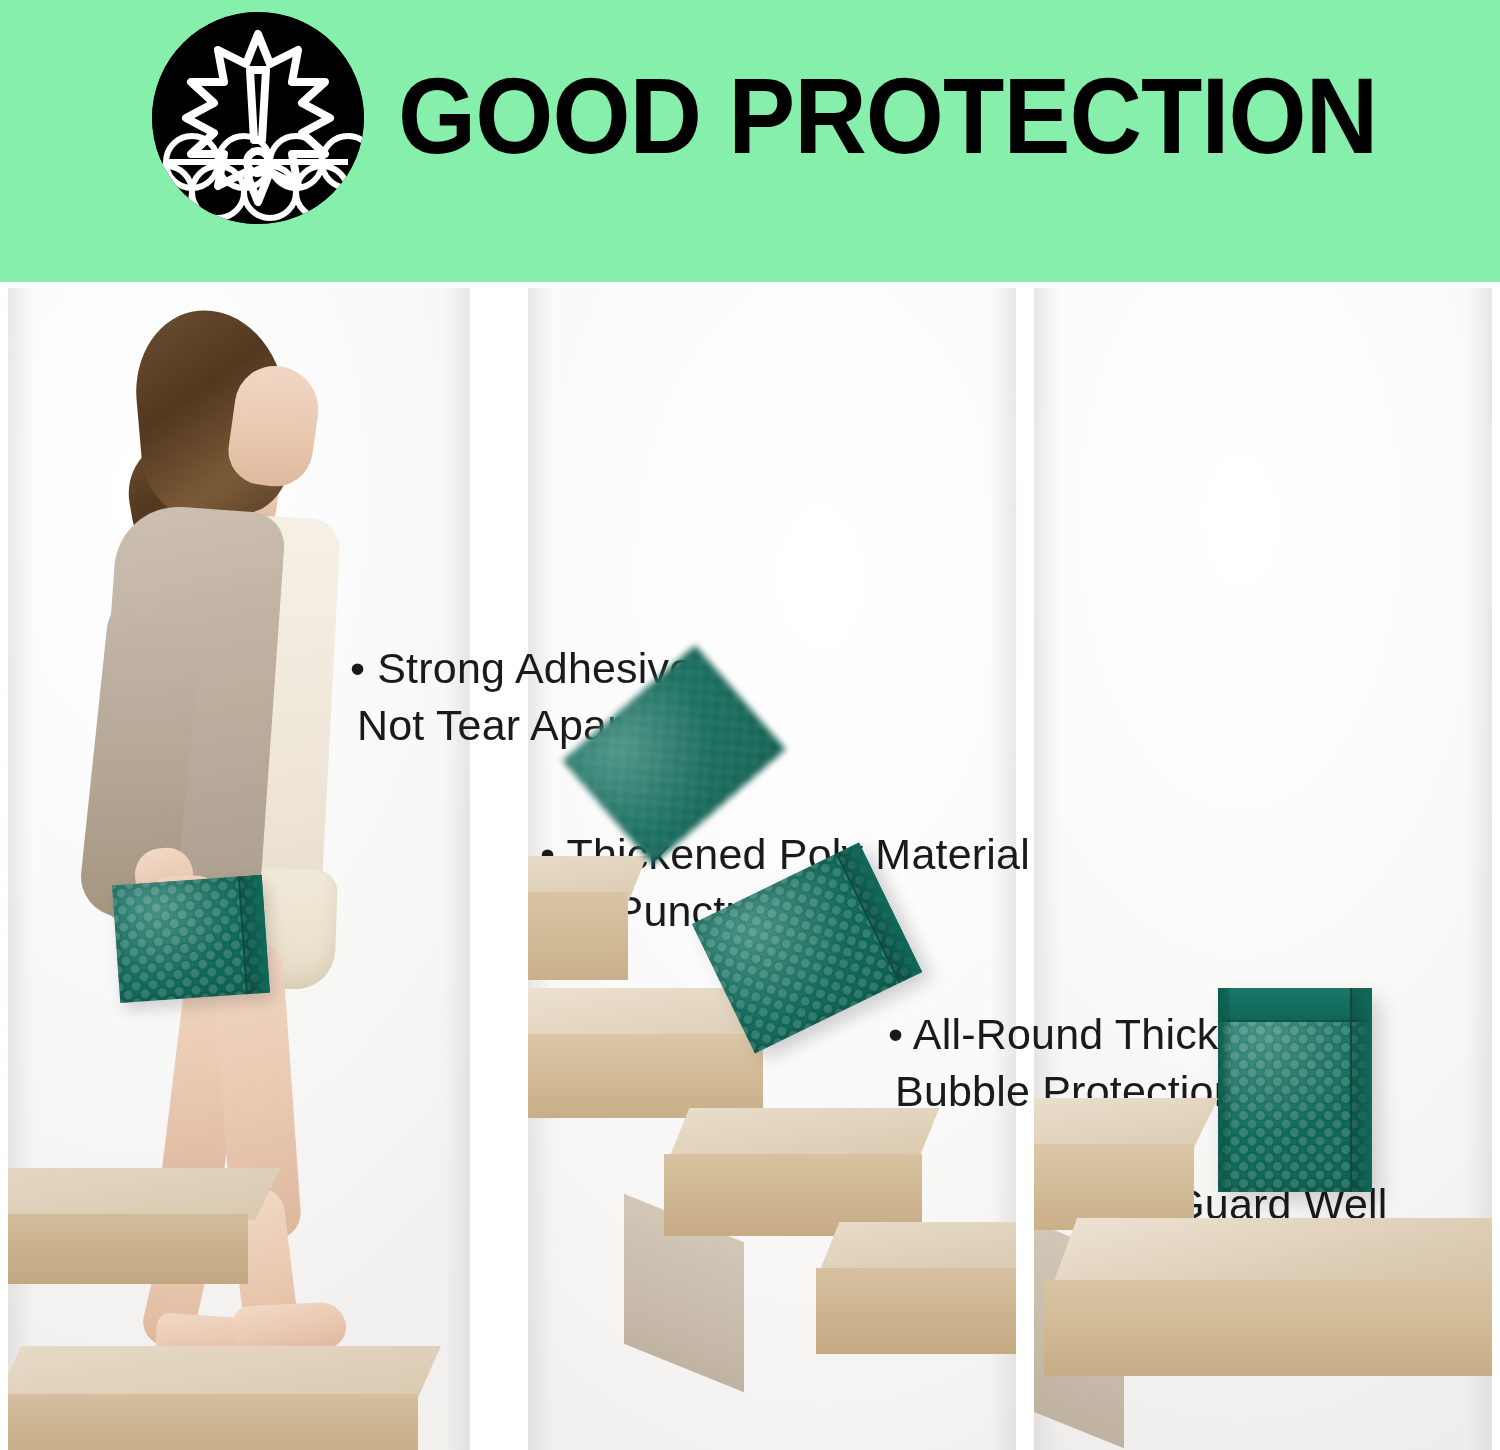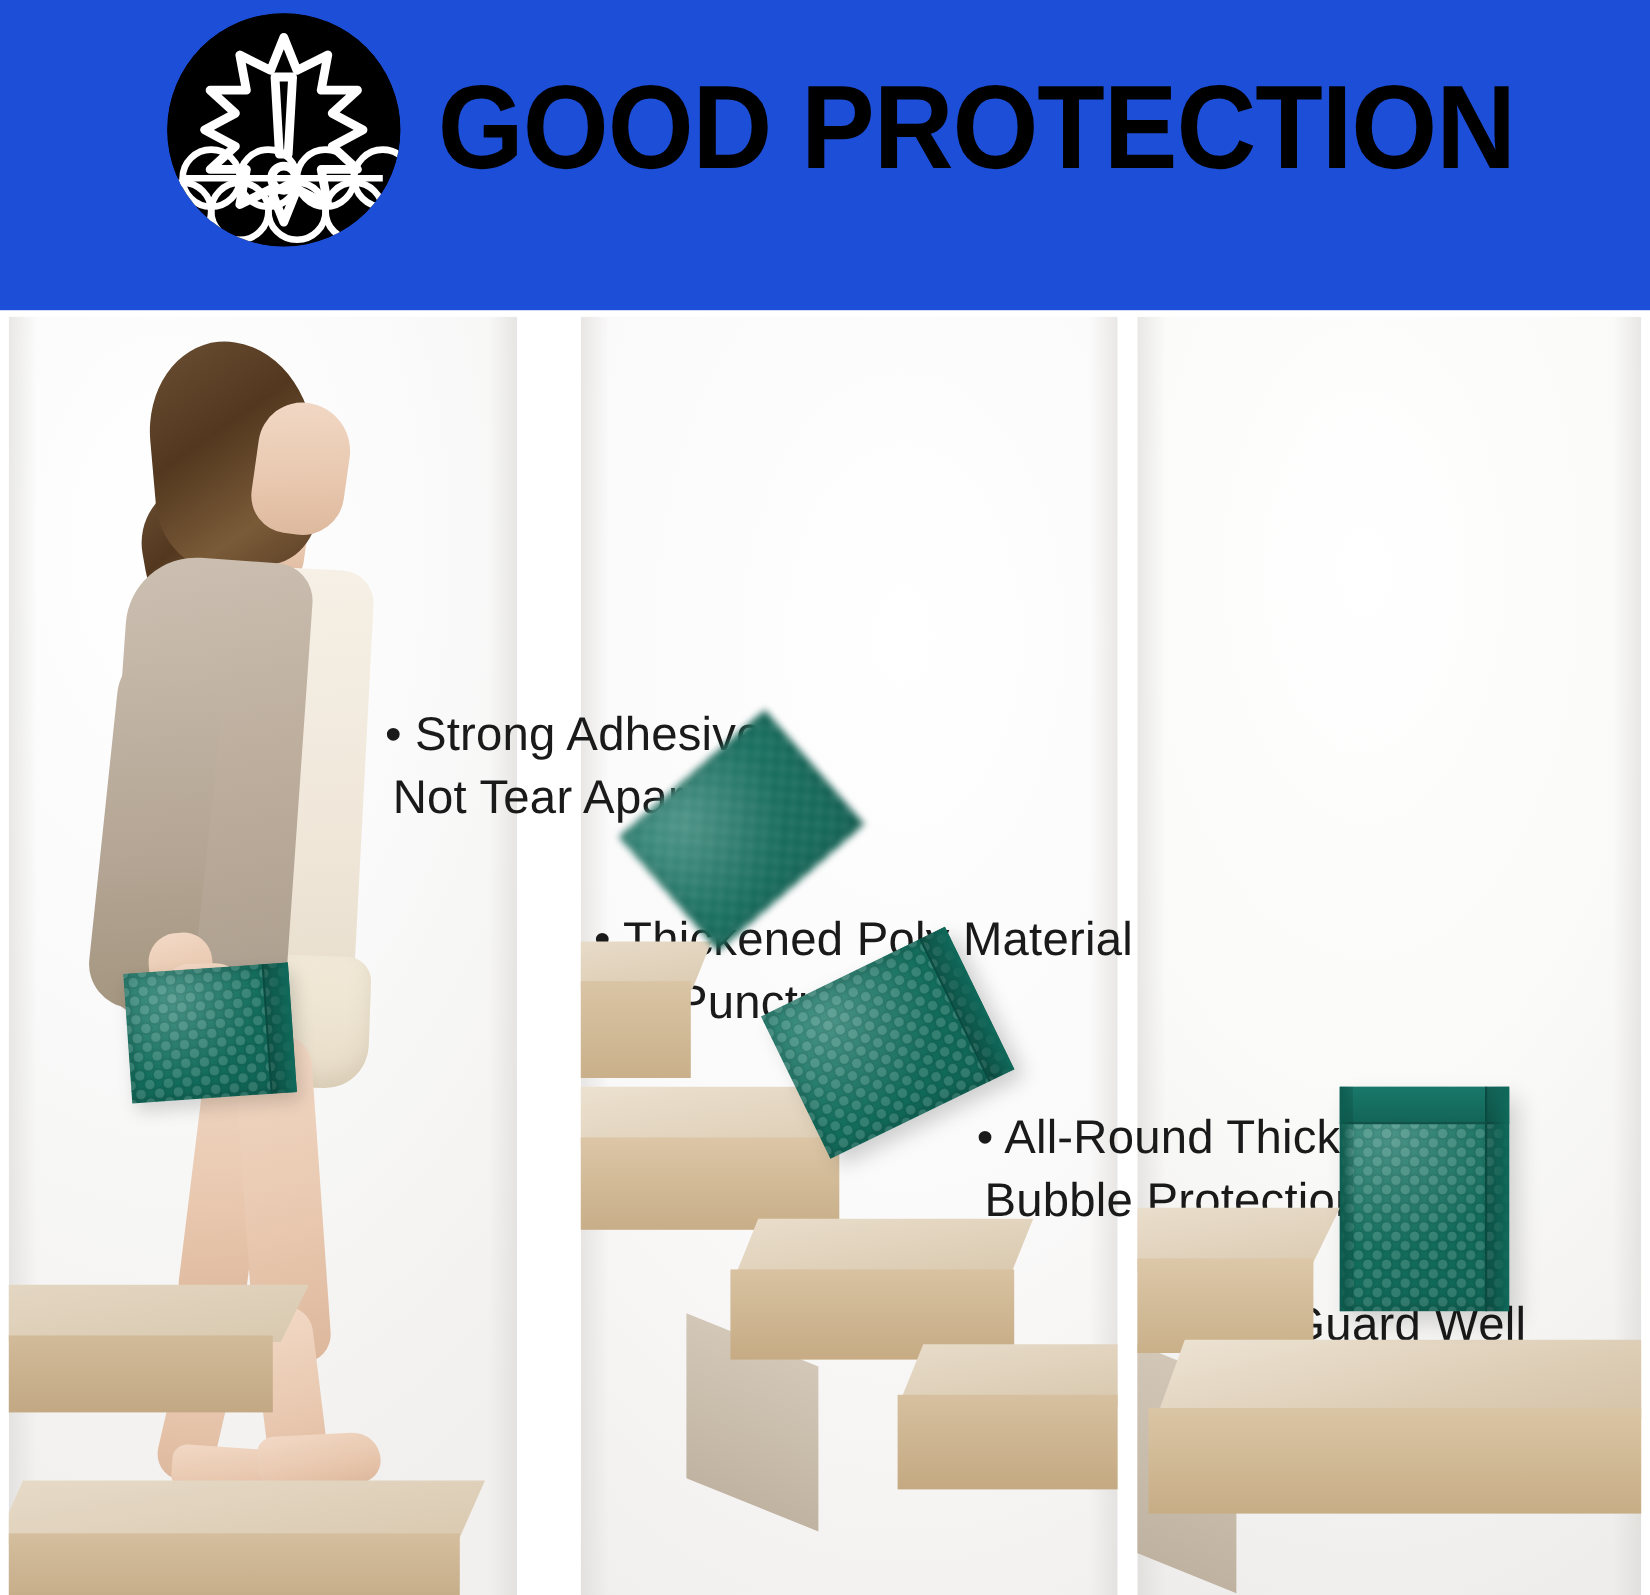--- a/index.html
+++ b/index.html
@@ -19,21 +19,21 @@
     overflow: hidden;
   }
 
   
   .header {
     position: absolute;
     left: 0;
     top: 0;
     width: 1500px;
     height: 282px;
-    background: #1d4ed8;
+    background: #86efac;
   }
 
   .badge-icon {
     position: absolute;
     left: 152px;
     top: 12px;
     width: 212px;
     height: 212px;
     border-radius: 50%;
     background: #000000;

